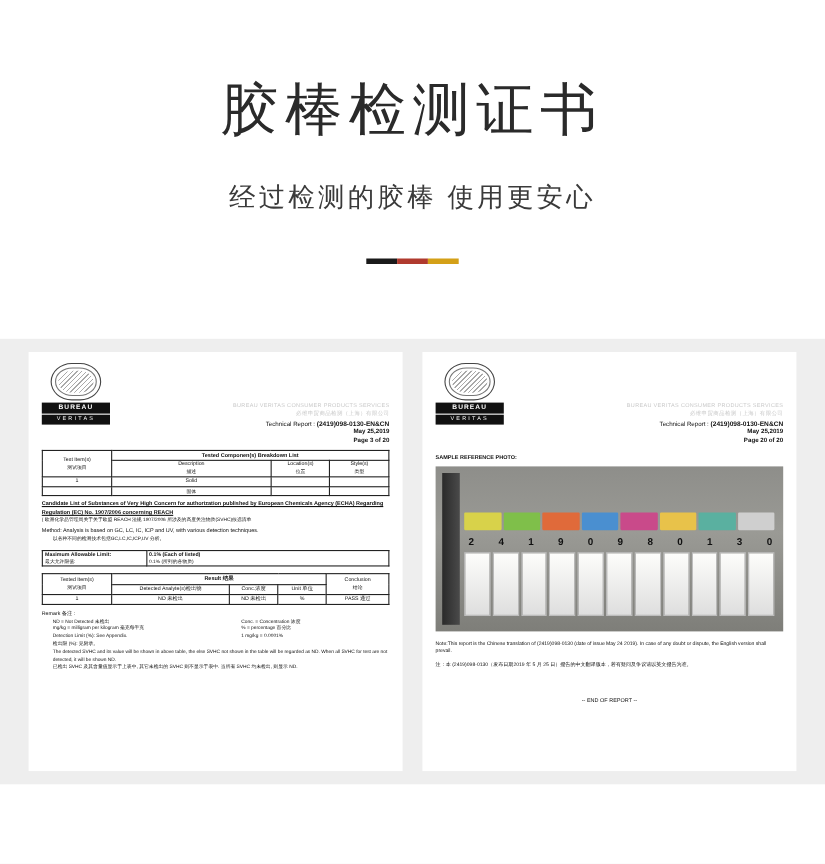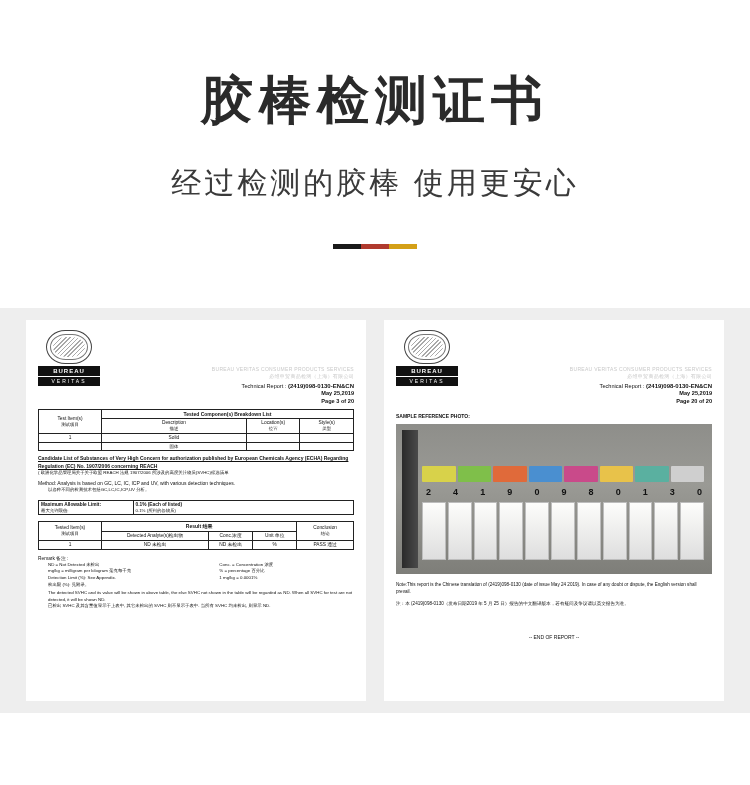--- a/index.html
+++ b/index.html
@@ -17,29 +17,29 @@
   }
 
   
   .hero {
     width: 750px;
     padding-top: 72px;
     text-align: center;
   }
   .hero-title {
     font-size: 52px;
-    font-weight: bold;
+    font-weight: normal;
     letter-spacing: 6px;
     color: #2a2a2a;
     line-height: 1.1;
     margin: 0;
   }
   .hero-sub {
     margin-top: 34px;
-    font-size: 30px;
+    font-size: 24px;
     letter-spacing: 3px;
     color: #3a3a3a;
   }
   .hero-rule {
     margin: 40px auto 0 auto;
     width: 84px;
     height: 5px;
     display: flex;
   }
   .hero-rule span { flex: 1 1 auto; height: 100%; display: block; }

